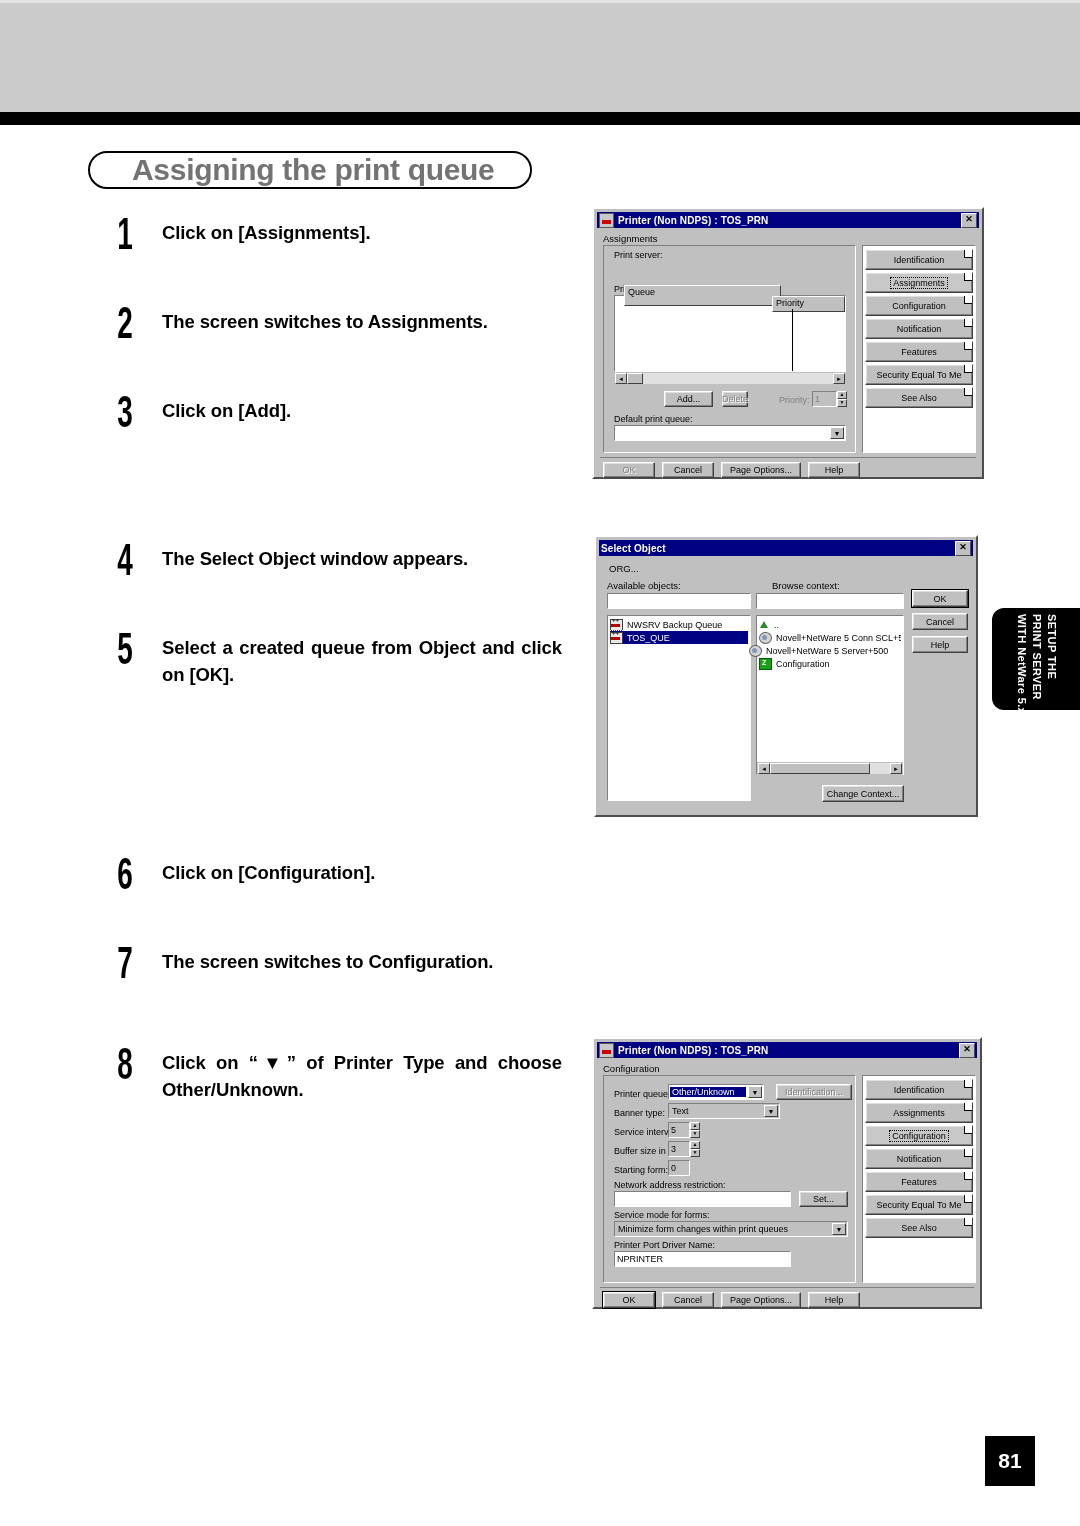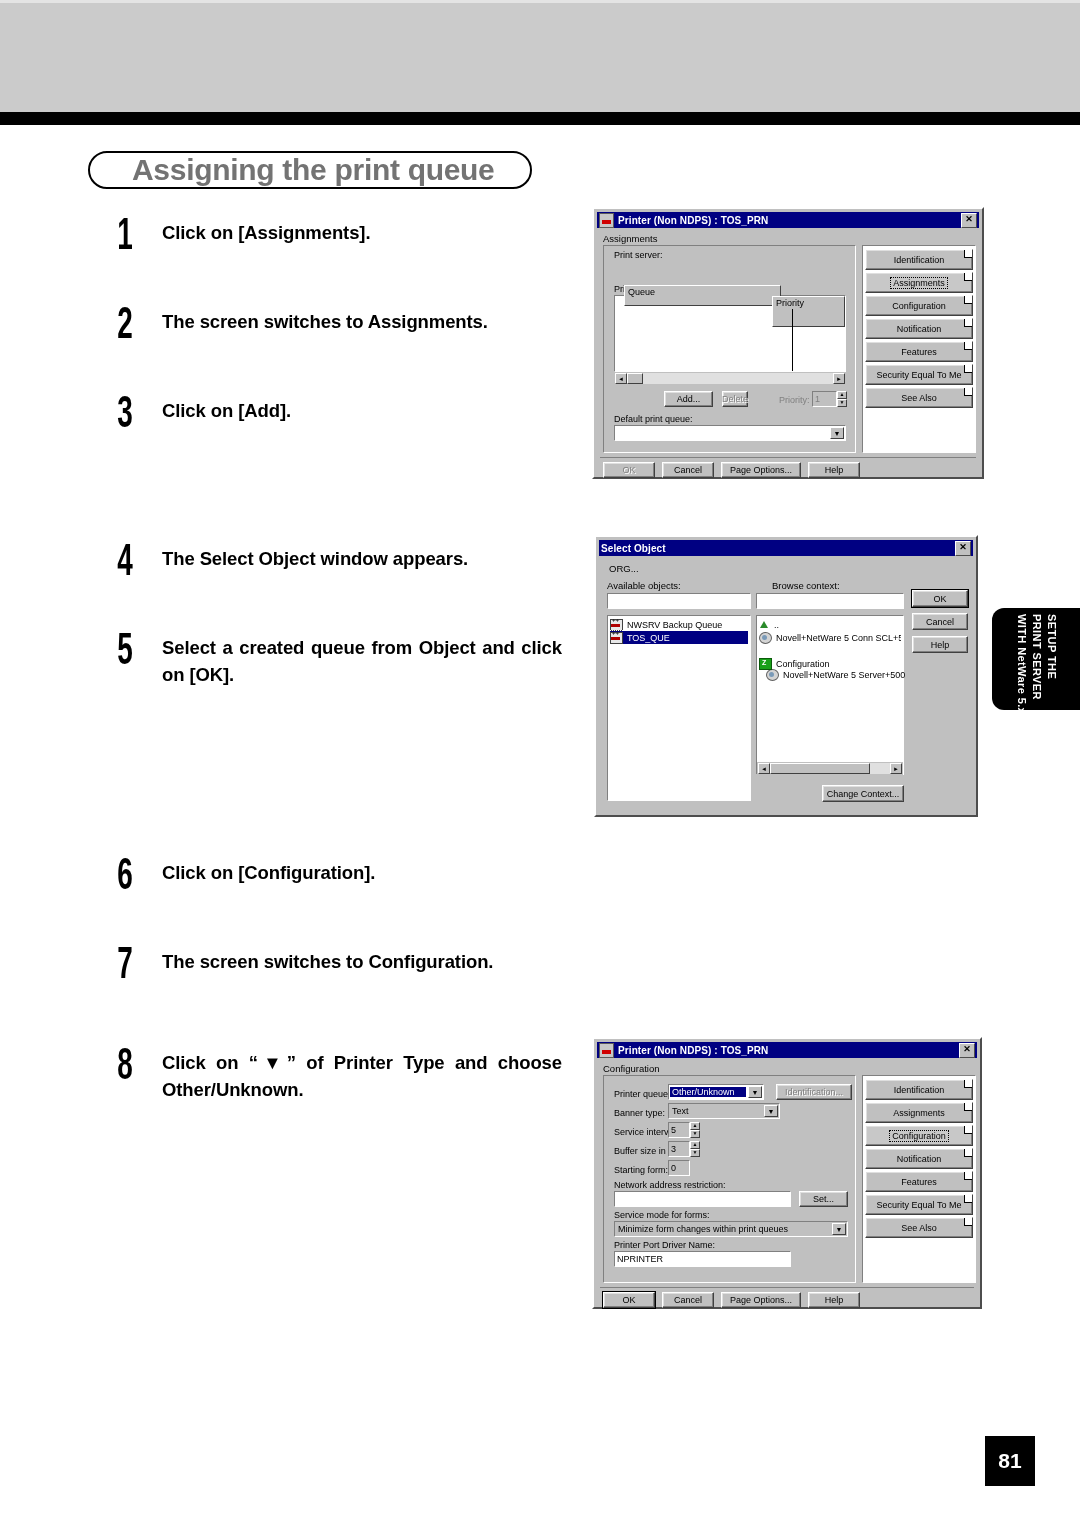--- a/index.html
+++ b/index.html
@@ -545,21 +545,21 @@
 
   <div class="group-panel" style="left:9px; top:36px; width:253px; height:208px;"></div>
 
   <div class="fieldlabel" style="left:20px; top:41px;">Print server:</div>
   <div class="fieldlabel" style="left:20px; top:53px;"></div>
 
   <div class="fieldlabel" style="left:20px; top:75px;">Print queues:</div>
 
   <div class="sunken-white" style="left:20px; top:86px; width:232px; height:77px;"></div>
   <div class="colheader" style="left:21px; top:76px; width:157px; height:21px;margin-left:9px;">Queue</div>
-  <div class="colheader" style="left:178px; top:87px; width:73px; height:31px;">Priority</div>
+  <div class="colheader" style="left:178px; top:87px; width:73px; height:16px;">Priority</div>
   <div style="position:absolute; left:198px; top:100px; width:1px; height:62px; background:#000;"></div>
 
   <div class="hscroll" style="left:20px; top:163px; width:232px; height:13px;">
     <div class="sbtn">◄</div>
     <div class="thumb"></div>
     <div class="track"></div>
     <div class="sbtn">►</div>
   </div>
 
   <div class="btn" style="left:70px; top:182px; width:49px; height:16px;">Add...</div>
@@ -640,21 +640,21 @@
   <div class="sunken-white" style="left:160px; top:56px; width:148px; height:16px;"></div>
   <div class="sunken-white" style="left:160px; top:78px; width:148px; height:160px;"></div>
   <div class="listrow" style="left:163px; top:81px; width:142px; height:13px;">
     <span class="licon icon-up"></span>
     <span>..</span>
   </div>
   <div class="listrow" style="left:163px; top:94px; width:142px; height:13px; overflow:hidden;">
     <span class="licon icon-globe"></span>
     <span>Novell+NetWare 5 Conn SCL+5I</span>
   </div>
-  <div class="listrow" style="left:170px; top:107px; width:142px; height:13px; overflow:hidden;margin-top:24px;">
+  <div class="listrow" style="left:153px; top:107px; width:142px; height:13px; overflow:hidden;">
     <span class="licon icon-globe"></span>
     <span>Novell+NetWare 5 Server+500</span>
   </div>
   <div class="listrow" style="left:163px; top:120px; width:142px; height:13px;">
     <span class="licon icon-green"></span>
     <span>Configuration</span>
   </div>
 
   <div class="hscroll" style="left:161px; top:225px; width:146px; height:13px;">
     <div class="sbtn">◄</div>

